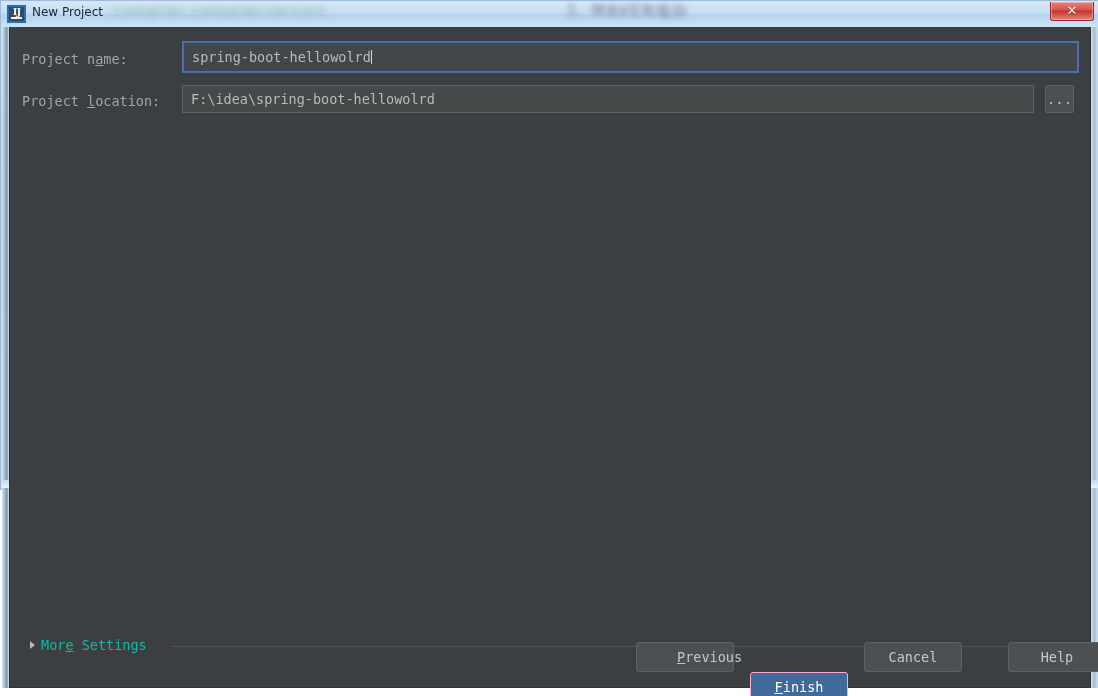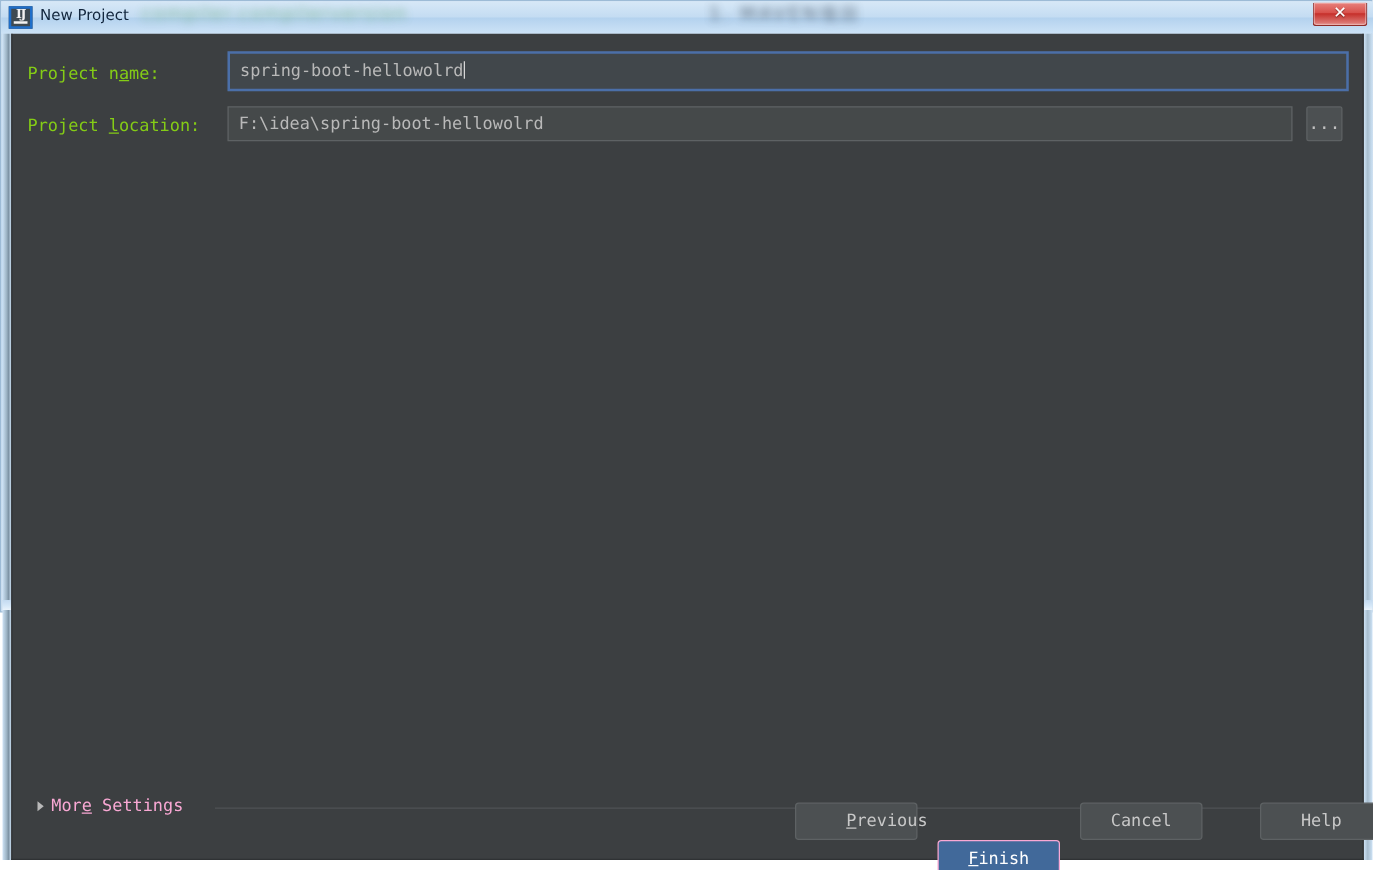--- a/index.html
+++ b/index.html
@@ -151,21 +151,21 @@
     left: 1px; bottom: 1px;
     width: 1096px; height: 8px;
     background: linear-gradient(to bottom, #c3daf0 0%, #d6e8f8 60%, #eaf3fb 100%);
   }
 
   
   .form-label {
     position: absolute;
     font-family: "DejaVu Sans Mono", monospace;
     font-size: 13.5px;
-    color: #84cc16;
+    color: #a3a3a3;
     white-space: nowrap;
   }
   .form-label u { text-decoration: underline; }
 
   .text-field {
     position: absolute;
     box-sizing: border-box;
     background: #45494a;
     color: #b9b9b9;
     font-family: "DejaVu Sans Mono", monospace;
@@ -207,21 +207,21 @@
     width: 0; height: 0;
     border-left: 5px solid #b9b9b9;
     border-top: 4px solid transparent;
     border-bottom: 4px solid transparent;
   }
   #more-settings-label {
     position: absolute;
     left: 11px; top: 0px;
     font-family: "DejaVu Sans Mono", monospace;
     font-size: 13.5px;
-    color: #f9a8d4;
+    color: #14b8a6;
     white-space: nowrap;
   }
   #more-settings-separator {
     position: absolute;
     left: 142px; top: 9px;
     width: 903px; height: 1px;
     background: #4f5355;
   }
 
   

